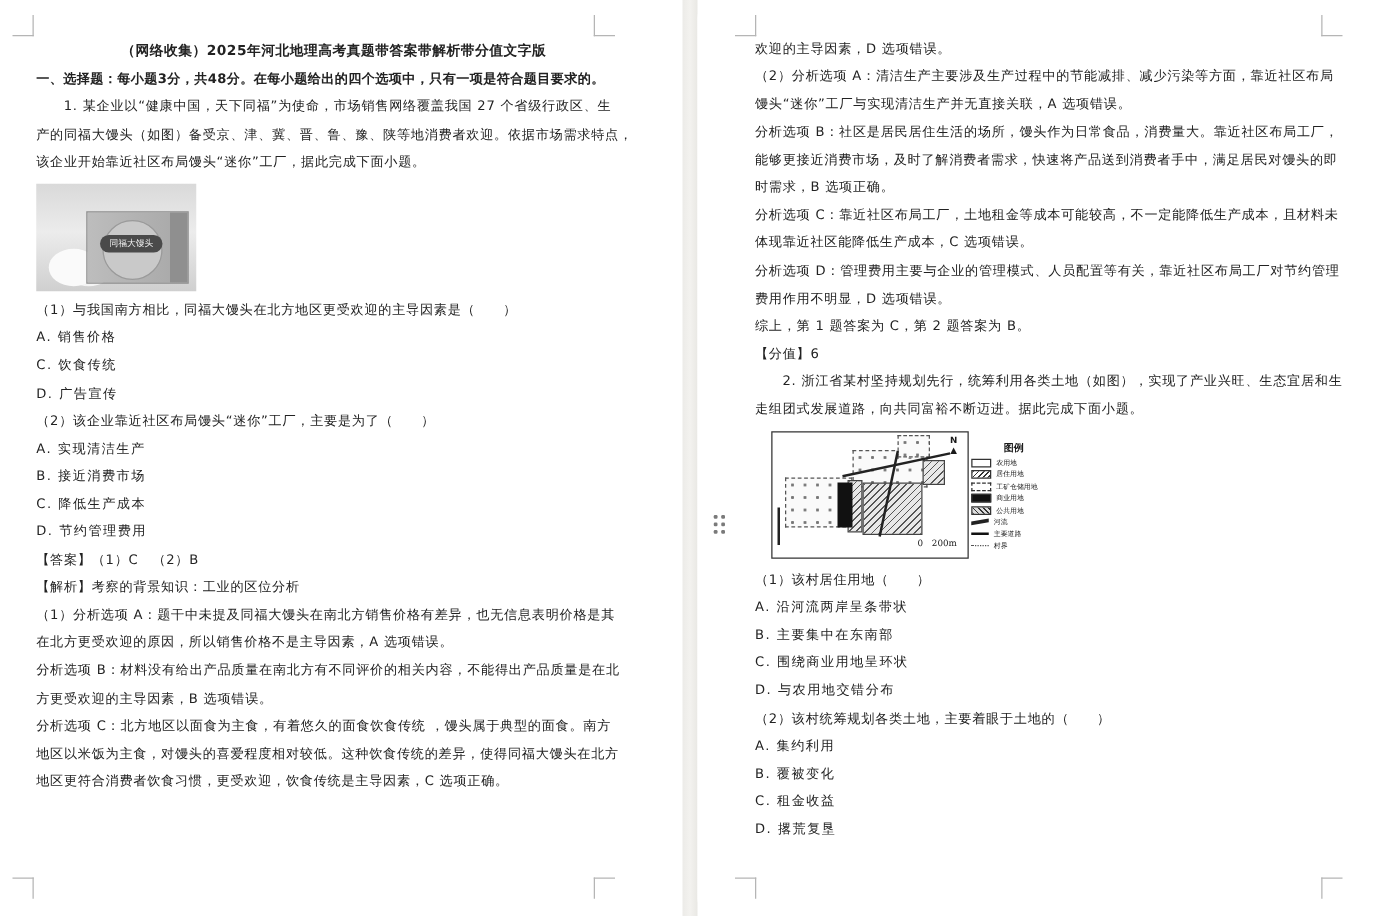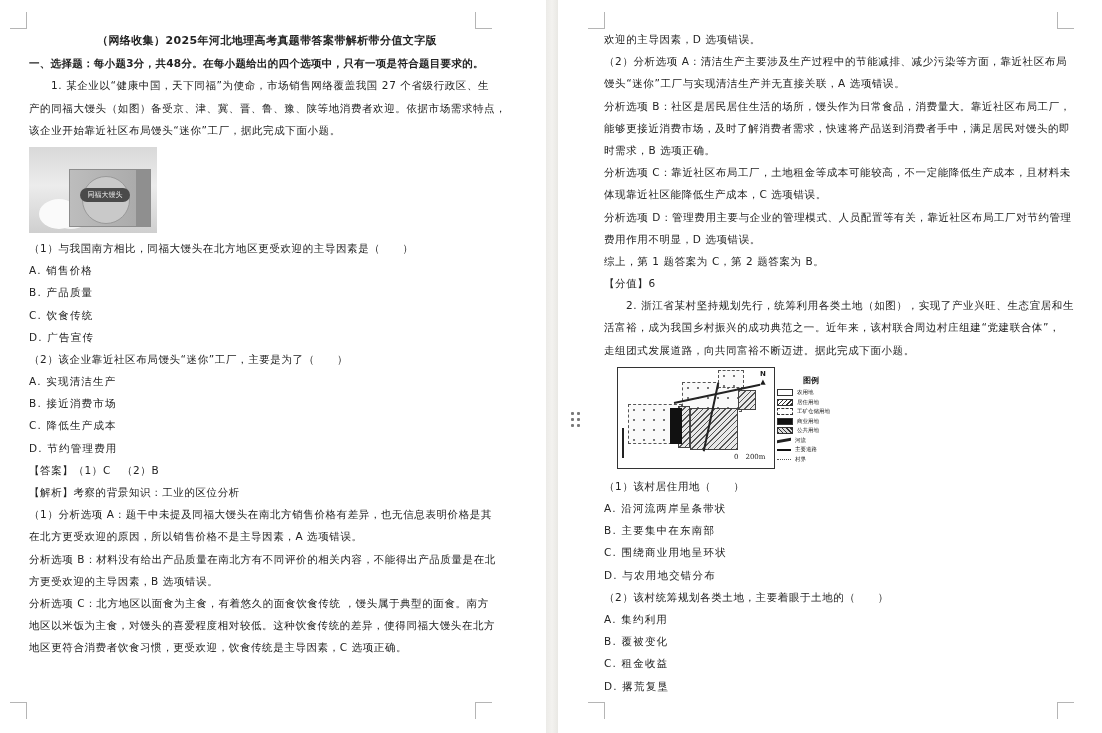--- a/index.html
+++ b/index.html
@@ -121,21 +121,20 @@
       <div class="bun"></div>
       <div class="box">
         <div class="side"></div>
         <div class="circle"></div>
         <div class="label">同福大馒头</div>
       </div>
     </div>
 
     <div class="line">（1）与我国南方相比，同福大馒头在北方地区更受欢迎的主导因素是（　　）</div>
     <div class="line opt">A. 销售价格</div>
-    <div class="line opt">B. 产品质量</div>
     <div class="line opt">C. 饮食传统</div>
     <div class="line opt">D. 广告宣传</div>
 
     <div class="line">（2）该企业靠近社区布局馒头“迷你”工厂，主要是为了（　　）</div>
     <div class="line opt">A. 实现清洁生产</div>
     <div class="line opt">B. 接近消费市场</div>
     <div class="line opt">C. 降低生产成本</div>
     <div class="line opt">D. 节约管理费用</div>
 
     <div class="line">【答案】（1）C　（2）B</div>
@@ -165,21 +164,20 @@
     <div class="line">分析选项 B：社区是居民居住生活的场所，馒头作为日常食品，消费量大。靠近社区布局工厂，</div>
     <div class="line">能够更接近消费市场，及时了解消费者需求，快速将产品送到消费者手中，满足居民对馒头的即</div>
     <div class="line">时需求，B 选项正确。</div>
     <div class="line">分析选项 C：靠近社区布局工厂，土地租金等成本可能较高，不一定能降低生产成本，且材料未</div>
     <div class="line">体现靠近社区能降低生产成本，C 选项错误。</div>
     <div class="line">分析选项 D：管理费用主要与企业的管理模式、人员配置等有关，靠近社区布局工厂对节约管理</div>
     <div class="line">费用作用不明显，D 选项错误。</div>
     <div class="line">综上，第 1 题答案为 C，第 2 题答案为 B。</div>
     <div class="line">【分值】6</div>
     <div class="line indent">2. 浙江省某村坚持规划先行，统筹利用各类土地（如图），实现了产业兴旺、生态宜居和生</div>
-    <div class="line">活富裕，成为我国乡村振兴的成功典范之一。近年来，该村联合周边村庄组建“党建联合体”，</div>
     <div class="line">走组团式发展道路，向共同富裕不断迈进。据此完成下面小题。</div>
 
     <div class="map">
       <div class="frame">
         <div class="farm" style="left:10px;top:36px;width:52px;height:38px;"></div>
         <div class="farm" style="left:64px;top:14px;width:58px;height:28px;"></div>
         <div class="farm" style="left:100px;top:2px;width:24px;height:16px;"></div>
         <div class="res" style="left:60px;top:38px;width:10px;height:40px;"></div>
         <div class="com" style="left:52px;top:40px;width:12px;height:36px;"></div>
         <div class="res" style="left:72px;top:40px;width:46px;height:40px;"></div>

